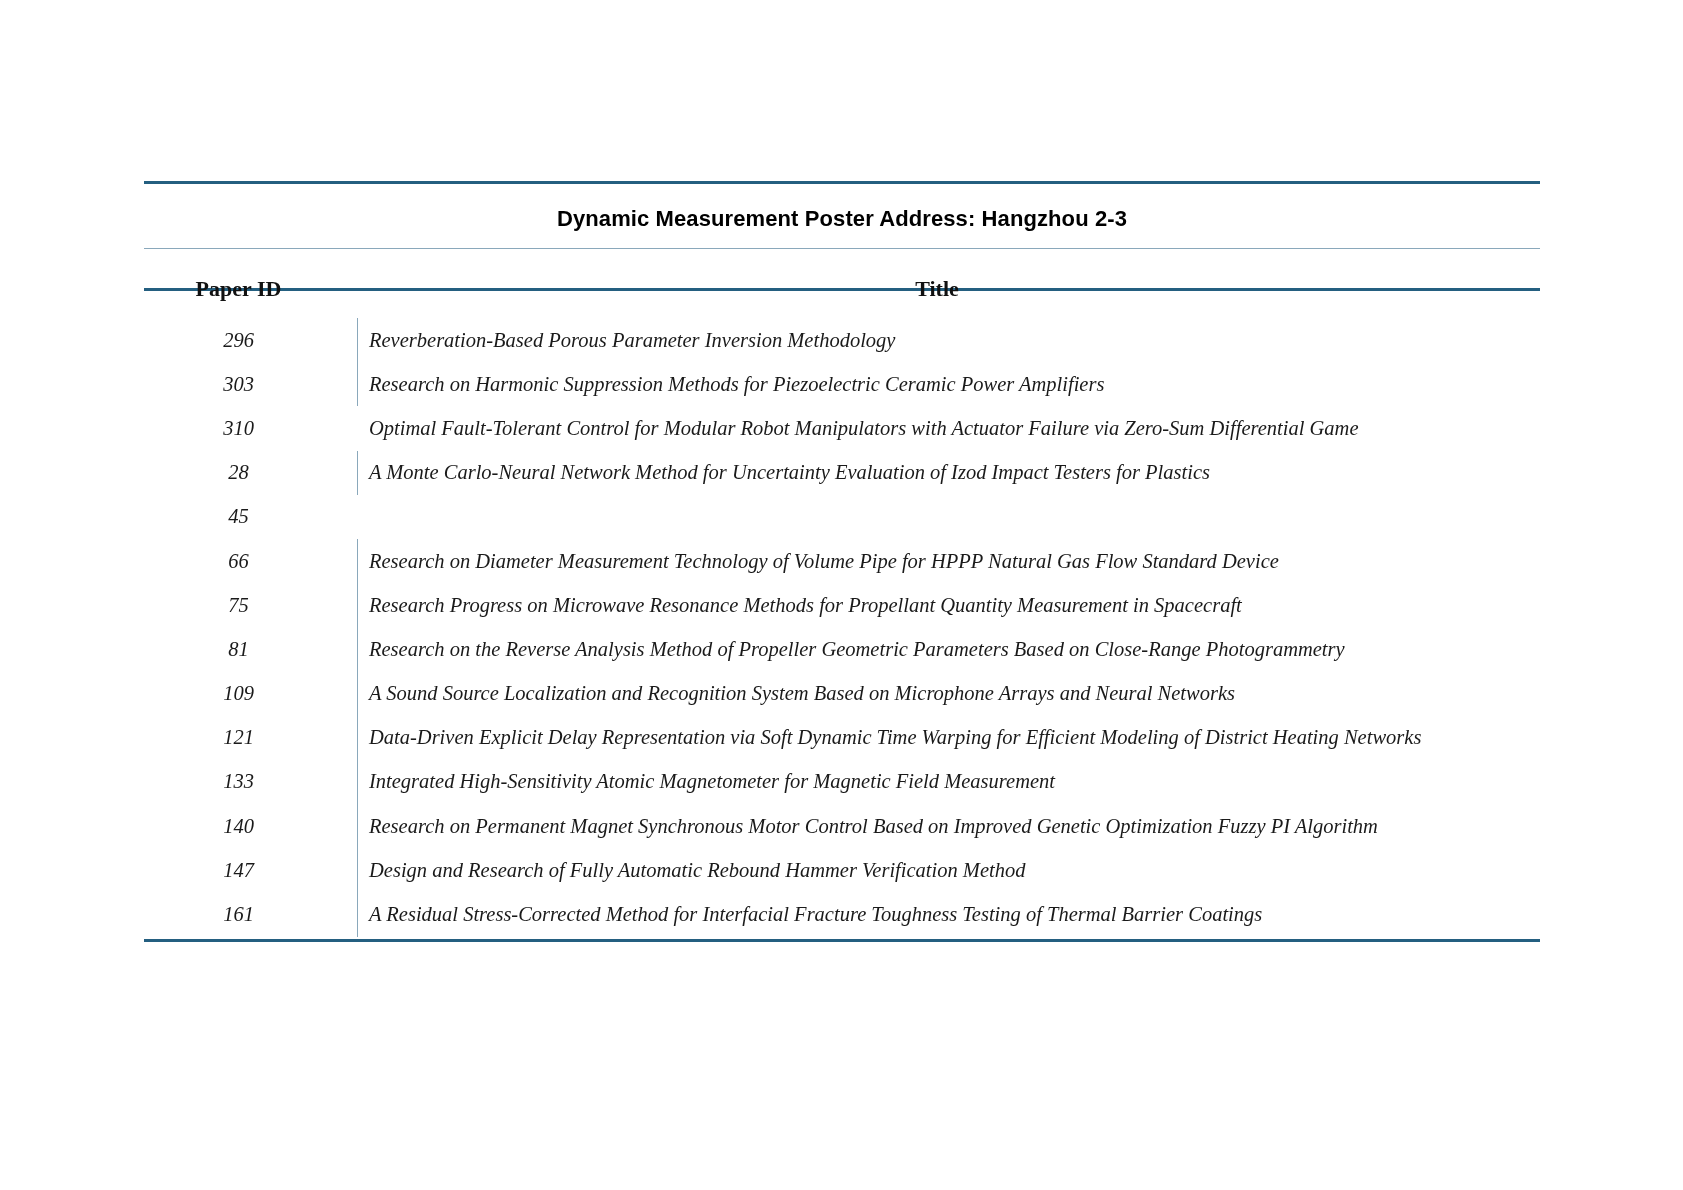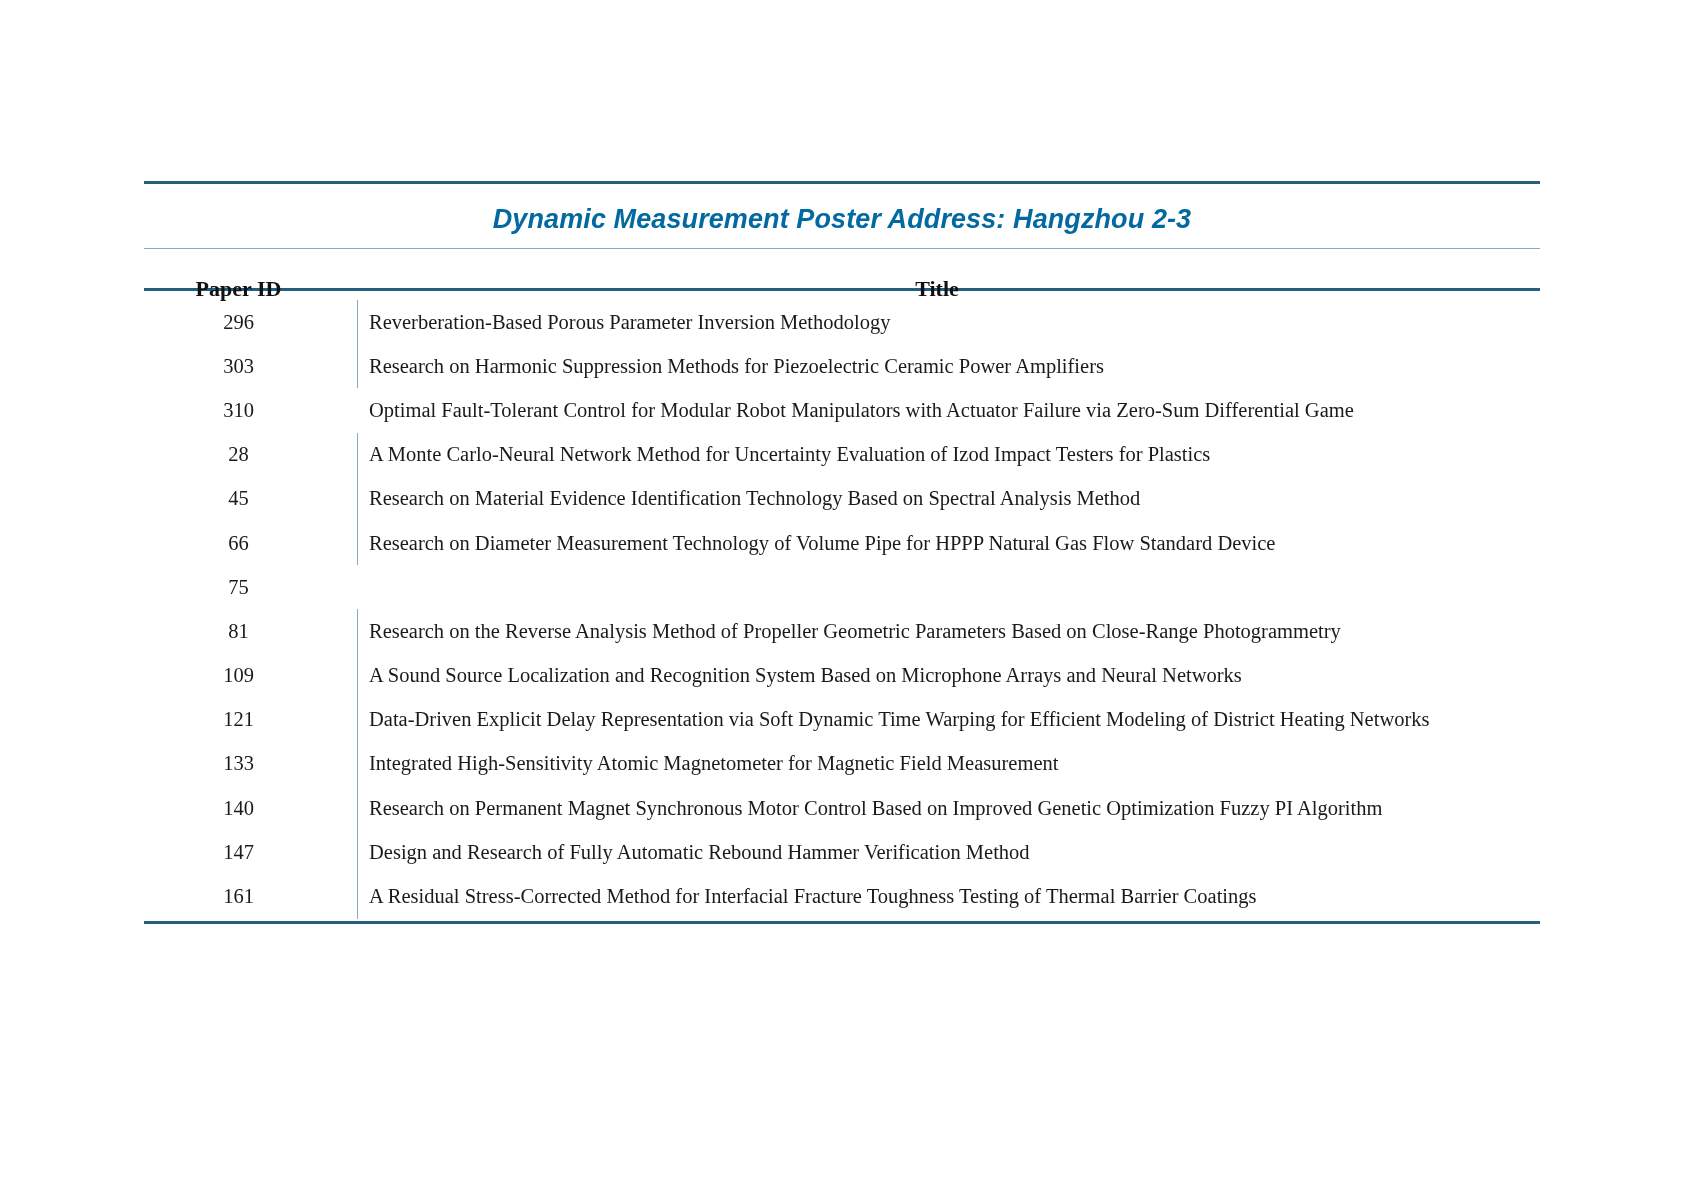--- a/index.html
+++ b/index.html
@@ -1,31 +1,31 @@
 <!DOCTYPE html>
 <html><head>
 <meta charset="utf-8">
 <style>
   html, body { margin: 0; padding: 0; background: #ffffff; }
   body { width: 1683px; height: 1190px; position: relative; overflow: hidden; }
   .table-wrap { position: absolute; left: 144px; top: 181px; width: 1396px; }
   .rule-top { height: 3px; background: #245f80; }
   .title-row { height: 64px; display: flex; align-items: center; justify-content: center; }
-  .title { font-family: "Liberation Sans", sans-serif; font-weight: bold; font-size: 27px; color: #0369a1; letter-spacing: 0.1px; padding-top: 6px; font-style: italic; }
+  .title { font-family: "Liberation Sans", sans-serif; font-weight: bold; font-size: 22px; color: #000000; letter-spacing: 0.1px; padding-top: 6px; }
   .rule-thin { height: 1px; background: #8aa8bb; }
   .header-row { height: 39px; display: flex; position: relative; }
   .col-id { width: 189px; text-align: center; flex: 0 0 189px; }
   .col-title { flex: 1; }
   .header-row .col-id, .header-row .col-title {
     font-family: "Liberation Serif", serif; font-weight: bold; font-size: 22px; color: #111;
     display: flex; align-items: center; justify-content: center; margin-top: 40px;
   }
   .header-row .col-title { border-left: 1.5px solid #8aa8bb; }
   .rule-thick { height: 3px; background: #245f80; }
-  .body { padding-top: 9px; padding-bottom: 2px; }
+  .body { padding-top: 27px; padding-bottom: 2px; font-style: italic; }
   .row { height: 44.2px; display: flex; align-items: center; }
   .row .col-id { font-family: "Liberation Serif", serif; font-size: 20.5px; color: #1a1a1a; }
   .row .col-title { font-family: "Liberation Serif", serif; font-size: 20.5px; color: #1a1a1a; padding-left: 11px; height: 100%; display: flex; align-items: center; border-left: 1.5px solid #8aa8bb; white-space: nowrap; margin-left: 24px; }
   .row.no-divider .col-title { border-left-color: transparent; }
   .rule-bottom { height: 3px; background: #245f80; }
 </style>
 </head>
 <body>
 
 <div class="table-wrap">
@@ -52,28 +52,28 @@
     <div class="row no-divider">
       <div class="col-id">310</div>
       <div class="col-title">Optimal Fault-Tolerant Control for Modular Robot Manipulators with Actuator Failure via Zero-Sum Differential Game</div>
     </div>
     <div class="row">
       <div class="col-id">28</div>
       <div class="col-title">A Monte Carlo-Neural Network Method for Uncertainty Evaluation of Izod Impact Testers for Plastics</div>
     </div>
     <div class="row">
       <div class="col-id">45</div>
-      <div class="col-title">Research on Material Evidence Identification Technology Based on Spectral Analysis Method</div>
     </div>
     <div class="row">
       <div class="col-id">66</div>
       <div class="col-title">Research on Diameter Measurement Technology of Volume Pipe for HPPP Natural Gas Flow Standard Device</div>
     </div>
     <div class="row">
       <div class="col-id">75</div>
+      <div class="col-title">Research Progress on Microwave Resonance Methods for Propellant Quantity Measurement in Spacecraft</div>
     </div>
     <div class="row">
       <div class="col-id">81</div>
       <div class="col-title">Research on the Reverse Analysis Method of Propeller Geometric Parameters Based on Close-Range Photogrammetry</div>
     </div>
     <div class="row">
       <div class="col-id">109</div>
       <div class="col-title">A Sound Source Localization and Recognition System Based on Microphone Arrays and Neural Networks</div>
     </div>
     <div class="row">

